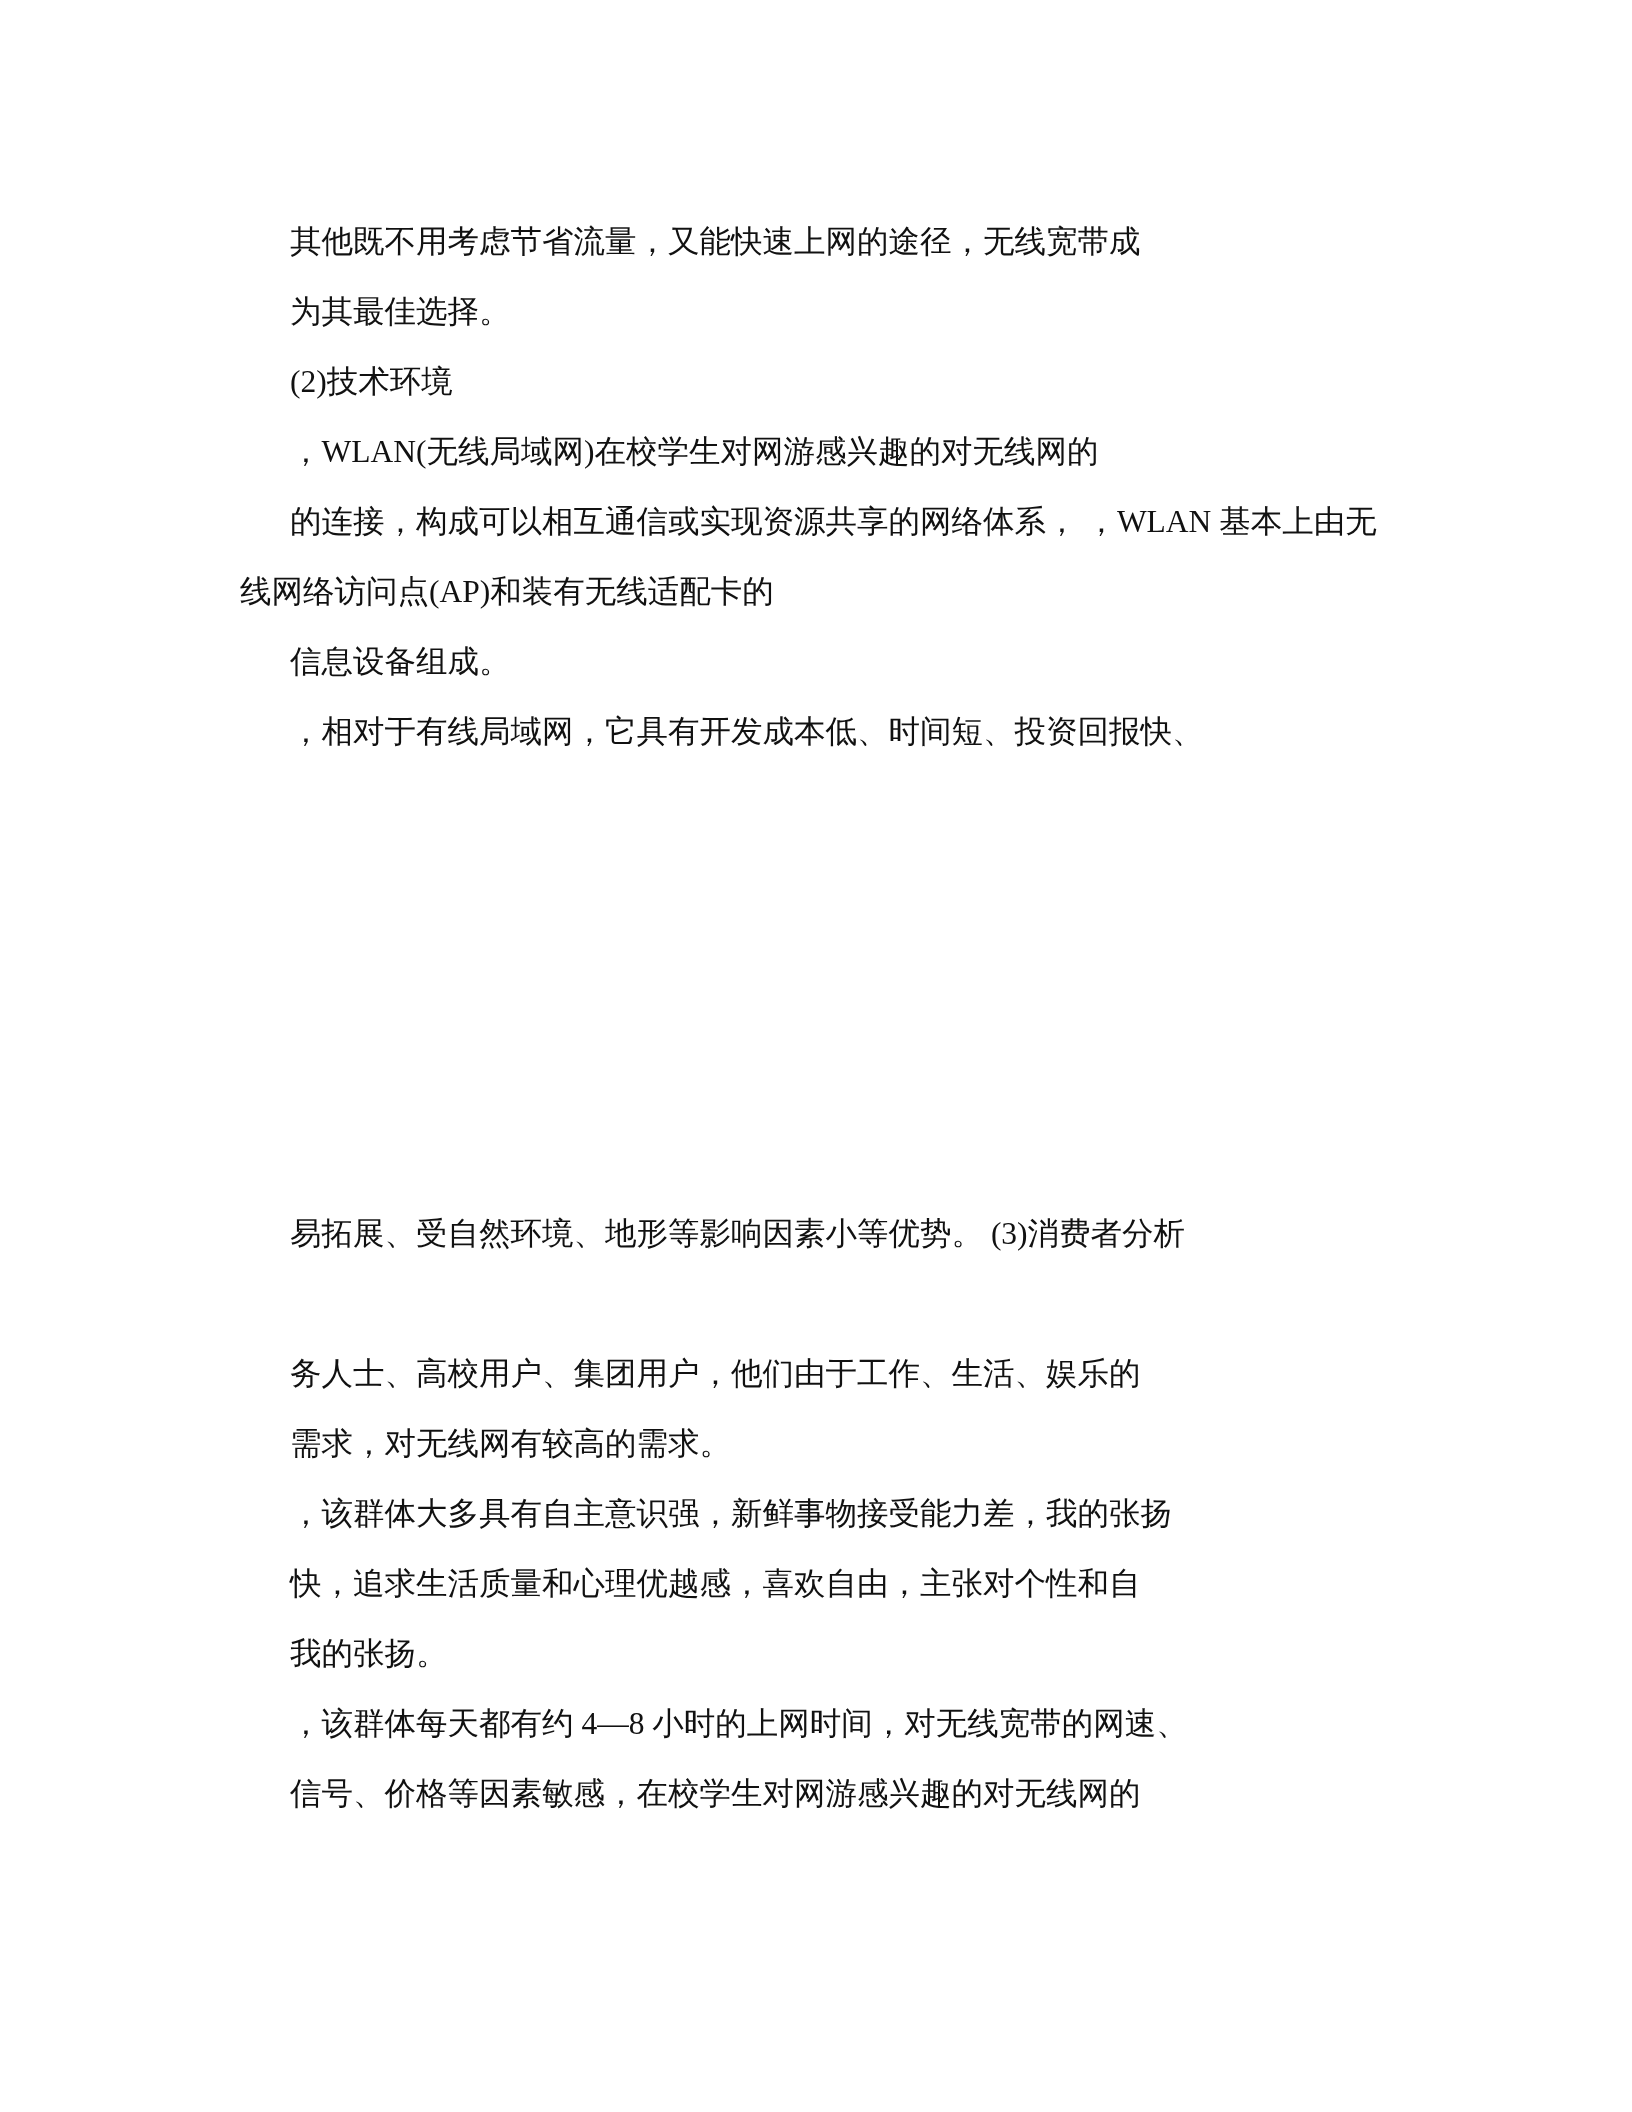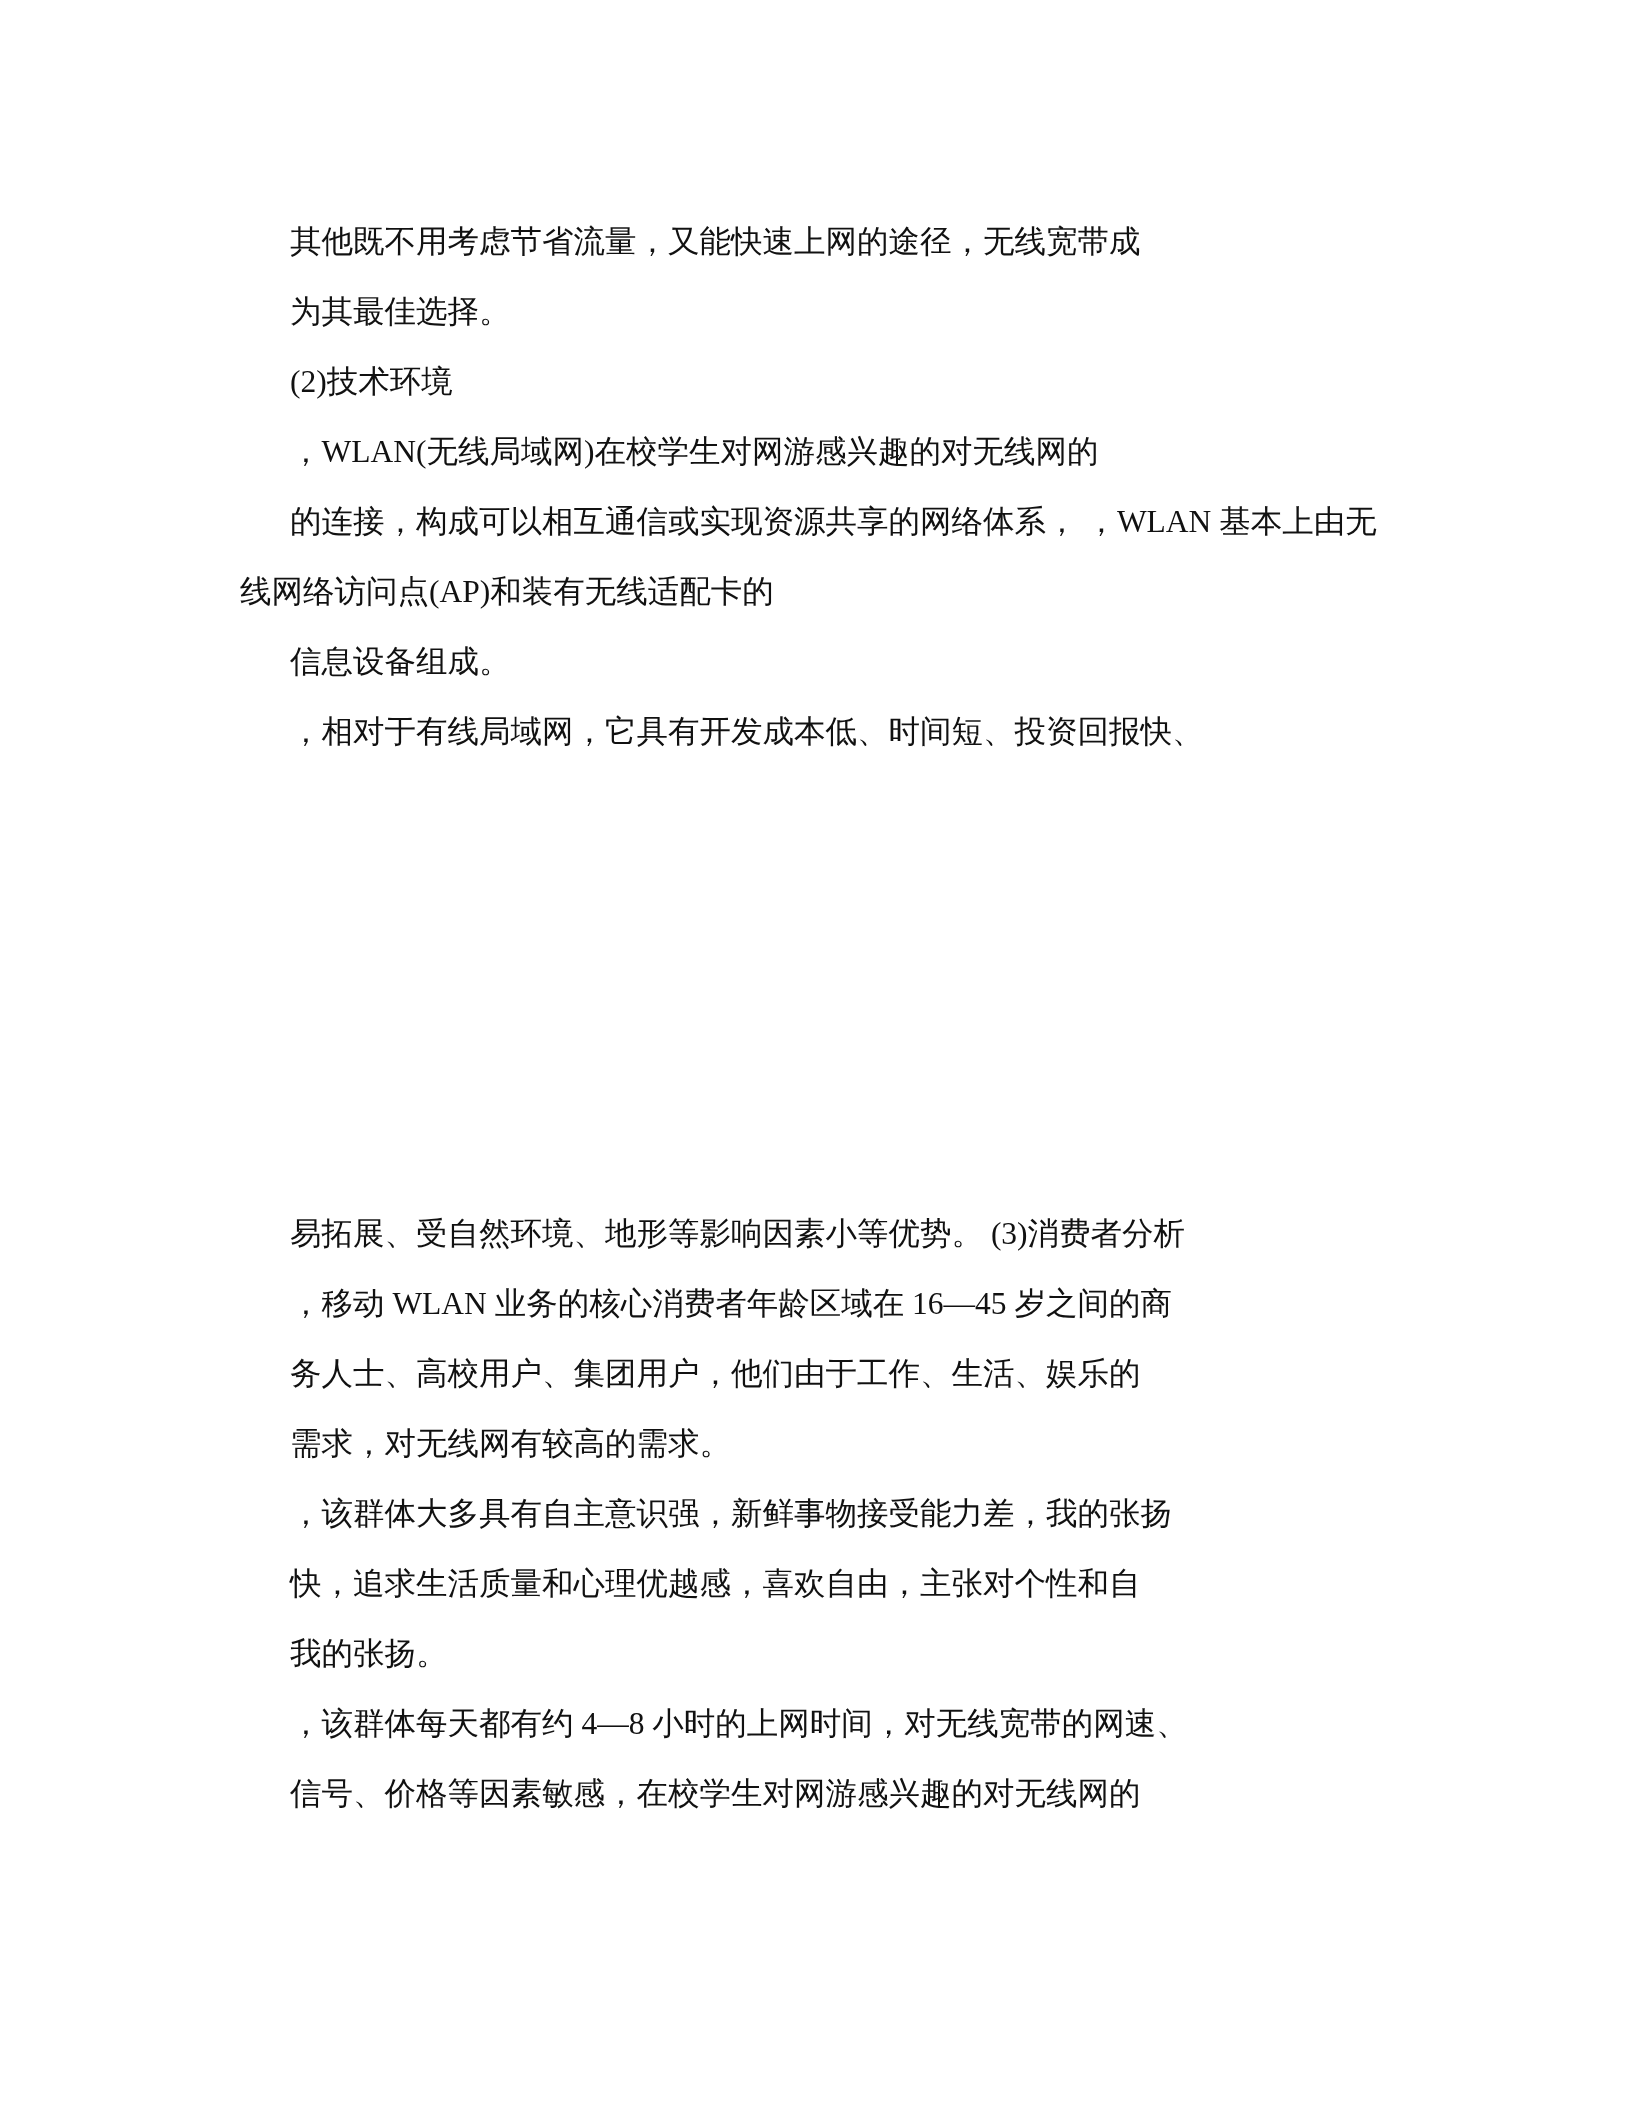--- a/index.html
+++ b/index.html
@@ -41,21 +41,20 @@
   <div class="line indent" style="top:224px">其他既不用考虑节省流量，又能快速上网的途径，无线宽带成</div>
   <div class="line indent" style="top:294px">为其最佳选择。</div>
   <div class="line indent" style="top:364px">(2)技术环境</div>
   <div class="line indent" style="top:434px">，WLAN(无线局域网)在校学生对网游感兴趣的对无线网的</div>
   <div class="line indent" style="top:504px">的连接，构成可以相互通信或实现资源共享的网络体系，  ，WLAN 基本上由无</div>
   <div class="line outdent" style="top:574px">线网络访问点(AP)和装有无线适配卡的</div>
   <div class="line indent" style="top:644px">信息设备组成。</div>
   <div class="line indent" style="top:714px">，相对于有线局域网，它具有开发成本低、时间短、投资回报快、</div>
 
   <div class="line indent" style="top:1216px">易拓展、受自然环境、地形等影响因素小等优势。 (3)消费者分析</div>
-  <div class="line indent" style="top:1286px">，移动 WLAN 业务的核心消费者年龄区域在 16—45 岁之间的商</div>
   <div class="line indent" style="top:1356px">务人士、高校用户、集团用户，他们由于工作、生活、娱乐的</div>
   <div class="line indent" style="top:1426px">需求，对无线网有较高的需求。</div>
   <div class="line indent" style="top:1496px">，该群体大多具有自主意识强，新鲜事物接受能力差，我的张扬</div>
   <div class="line indent" style="top:1566px">快，追求生活质量和心理优越感，喜欢自由，主张对个性和自</div>
   <div class="line indent" style="top:1636px">我的张扬。</div>
   <div class="line indent" style="top:1706px">，该群体每天都有约 4—8 小时的上网时间，对无线宽带的网速、</div>
   <div class="line indent" style="top:1776px">信号、价格等因素敏感，在校学生对网游感兴趣的对无线网的</div>
 </div>
 
 </body></html>

